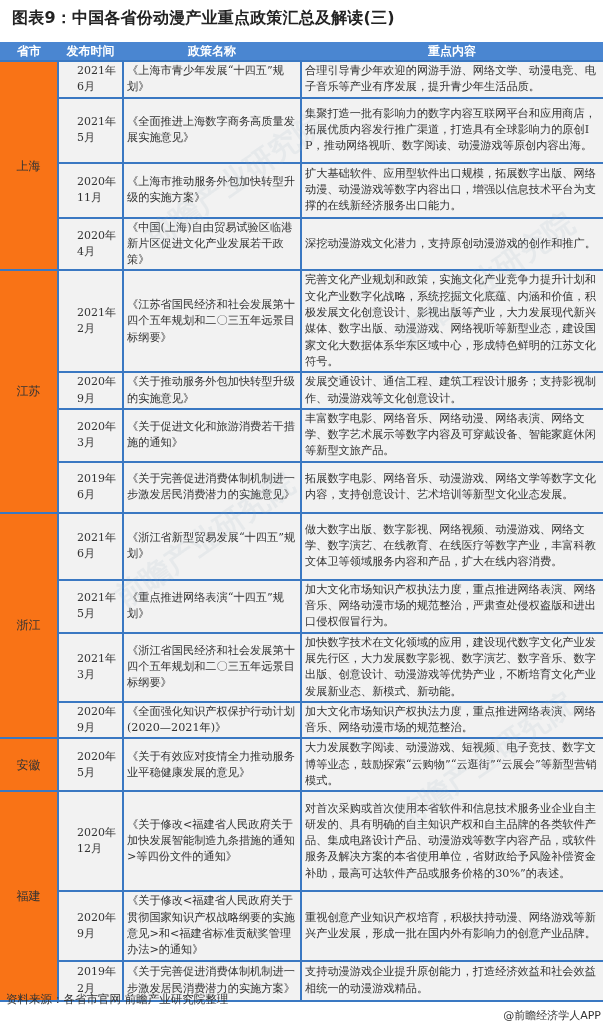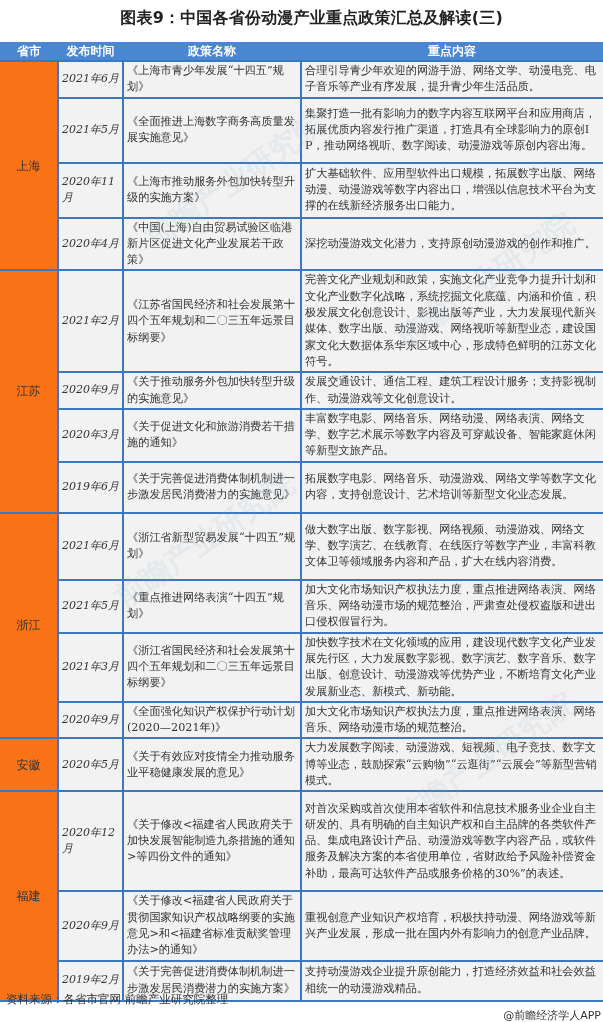--- a/index.html
+++ b/index.html
@@ -1,33 +1,33 @@
 <!DOCTYPE html>
 <html><head>
 <meta charset="utf-8">
 <style>
   html, body { margin: 0; padding: 0; background: #ffffff; }
   body { width: 603px; height: 1022px; position: relative; overflow: hidden;
          font-family: "DejaVu Serif", "Liberation Serif", serif; }
-  .title { position: absolute; left: 0; top: 8px; width: 503px; text-align: right;
+  .title { position: absolute; left: 0; top: 8px; width: 503px; text-align: left;
            font-family: "DejaVu Sans", "Liberation Sans", sans-serif; font-weight: bold;
-           font-size: 16px; color: #222; letter-spacing: 0.2px; }
+           font-size: 16px; color: #222; letter-spacing: 0.2px; padding-left: 12px; }
   table.policy { position: absolute; left: 0; top: 42px; width: 603px; border-collapse: collapse;
                  table-layout: fixed; font-size: 11.2px; color: #333; }
   table.policy col.c1 { width: 58px; }
   table.policy col.c2 { width: 65px; }
   table.policy col.c3 { width: 178px; }
   table.policy col.c4 { width: 302px; }
   table.policy th { background: #4a86d1; color: #ffffff; font-weight: bold; height: 18px;
                     font-size: 12px; padding: 0; text-align: center; border-left: none; border-right: none;
                     border-bottom: 2px solid #3a78c2; }
   table.policy td { border: 2px solid #3a78c2; background: #f2f2f2; padding: 1px 3px;
                     vertical-align: middle; line-height: 16.3px; word-break: break-all; }
   table.policy td.prov { background: #f97316; text-align: center; border-left: none; font-size: 12px; }
-  table.policy td.date { font-size: 11px; padding-left: 3px; font-style: italic; }
+  table.policy td.date { font-size: 11px; padding-left: 18px; }
   table.policy td.content { border-right: none; }
   .footer-left { position: absolute; left: 6px; top: 992px; font-family: "DejaVu Sans", "Liberation Sans", sans-serif;
                  font-size: 11.5px; color: #333; }
   .footer-right { position: absolute; right: 2px; top: 992px; font-family: "DejaVu Sans", "Liberation Sans", sans-serif;
                   font-size: 11px; color: #333; margin-top: 16px; }
   .watermark { position: absolute; color: rgba(150,170,190,0.12); font-family: "DejaVu Sans", sans-serif;
                font-size: 30px; font-weight: bold; transform: rotate(-35deg); pointer-events: none; white-space: nowrap; }
 </style>
 </head>
 <body>

